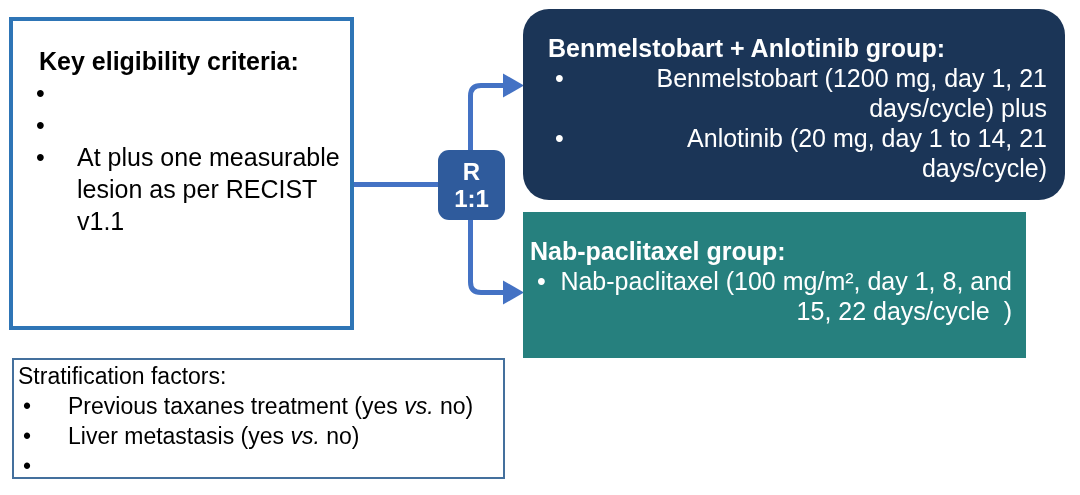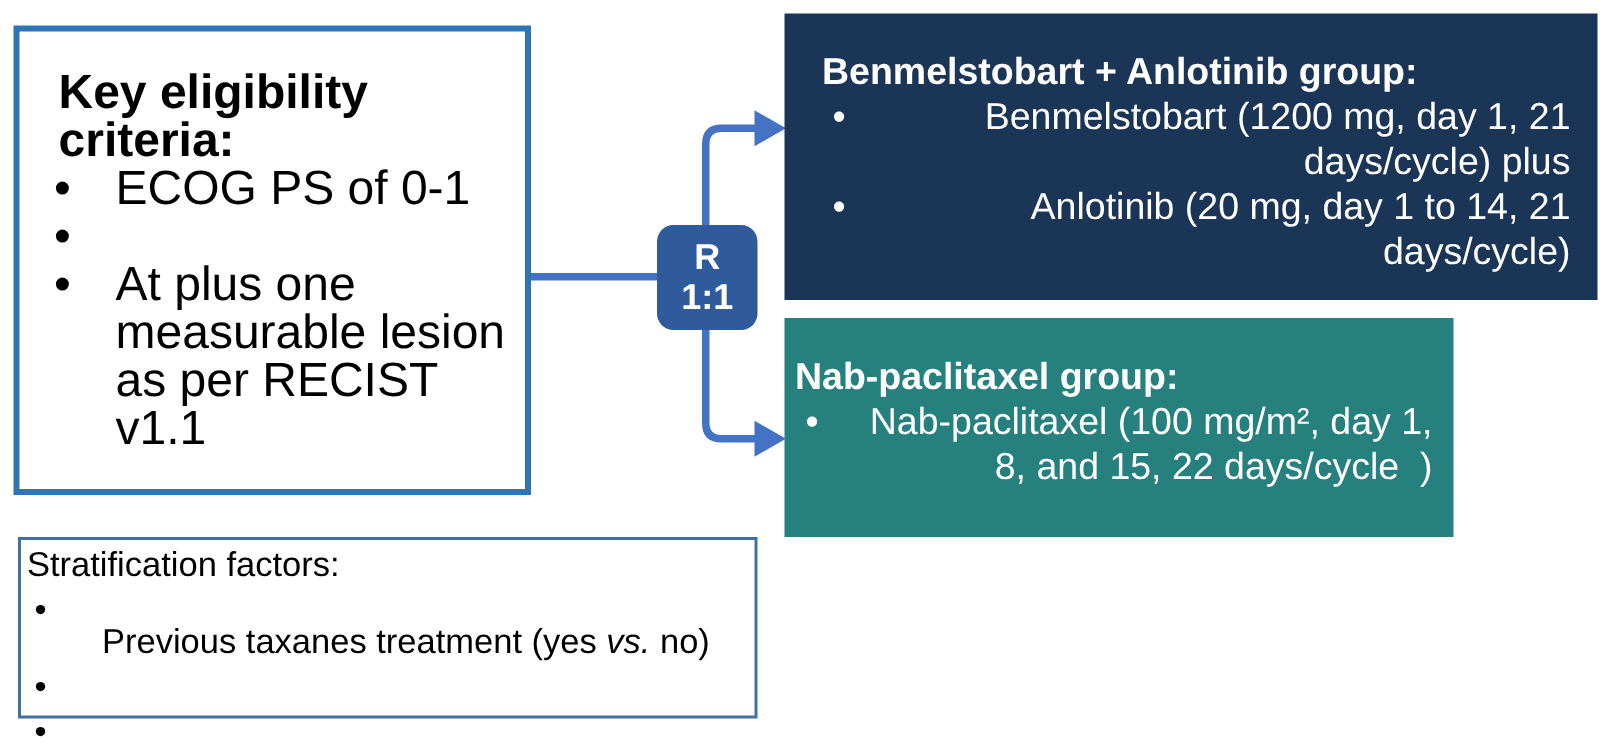--- a/index.html
+++ b/index.html
@@ -19,21 +19,21 @@
 
   .connectors{position:absolute;left:0;top:0;width:1080px;height:495px;z-index:1;pointer-events:none;}
 
   .box{position:absolute;z-index:2;}
 
   
   .eligibility{
     left:9px;top:17px;width:345px;height:313px;
     border:4px solid var(--border-blue);
     background:#ffffff;color:var(--ink);
-    font-size:32px;line-height:32px;
+    font-size:25px;line-height:32px;
     padding:24px 6px 12px 23px;
   }
   .eligibility .title{font-weight:bold;margin-left:3px;}
   .eligibility .bullet{display:flex;}
   .eligibility .marker{flex:0 0 41px;}
   .eligibility .b-text{width:272px;white-space:pre-wrap;}
 
   
   .rbox{
     position:absolute;left:438px;top:150px;width:67px;height:70px;
@@ -43,40 +43,40 @@
     text-align:center;
   }
 
   
   .arm{color:var(--light);font-size:25px;line-height:30px;}
   .arm .title{font-weight:bold;}
   .arm .bullet{display:flex;margin-left:7px;}
   .arm .b-text{flex:1;white-space:pre-wrap;text-align:right;}
   .arm-a{
     left:523px;top:9px;width:542px;height:191px;
-    background:var(--navy);padding:24px 18px 0 25px;
+    background:var(--navy);padding:24px 18px 0 25px;border-radius:26px;
   }
   .arm-a .marker{flex:0 0 23px;}
   .arm-b{
-    left:523px;top:212px;width:446px;height:146px;
+    left:523px;top:212px;width:503px;height:146px;
     background:var(--teal);padding:24px 14px 0 7px;
   }
   .arm-b .marker{flex:0 0 21px;}
 
   
   .strat{
     left:12px;top:358px;width:493px;height:121px;
     border:2px solid var(--strat-border);
     background:#ffffff;color:var(--ink);
     font-size:23px;line-height:30px;
     padding:1px 20px 0 4px;
   }
   .strat .bullet{display:flex;margin-left:5px;}
   .strat .marker{flex:0 0 45px;}
-  .strat .b-text{white-space:nowrap;margin-top:21px;}
+  .strat .b-text{white-space:nowrap;}
   .strat .vs{font-style:italic;}
 </style>
 </head>
 <body>
 
 <div class="stage">
 
   <svg class="connectors" viewBox="0 0 1080 495" xmlns="http://www.w3.org/2000/svg">
 
     <path d="M 352 184.5 L 440 184.5" stroke="var(--connector)" stroke-width="5" fill="none"></path>
@@ -85,21 +85,20 @@
     <polygon points="503,73.5 503,97.5 524,85.5" fill="var(--connector)"></polygon>
 
     <path d="M 470.5 216 L 470.5 282 Q 470.5 292.5 481 292.5 L 505 292.5" stroke="var(--connector)" stroke-width="5" fill="none"></path>
     <polygon points="503,280.5 503,304.5 524,292.5" fill="var(--connector)"></polygon>
   </svg>
 
   <div class="box eligibility">
     <div class="title">Key eligibility criteria:</div>
     <div class="bullet">
       <span class="marker">•</span>
-      <span class="b-text">ECOG PS of 0-1</span>
     </div>
     <div class="bullet">
       <span class="marker">•</span>
     </div>
     <div class="bullet">
       <span class="marker">•</span>
       <span class="b-text">At plus one measurable lesion as per RECIST v1.1</span>
     </div>
   </div>
 
@@ -129,19 +128,20 @@
   </div>
 
   <div class="box strat">
     <div class="title">Stratification factors:</div>
     <div class="bullet">
       <span class="marker">•</span>
       <span class="b-text"><span>Previous taxanes treatment (yes </span><span class="vs">vs.</span><span> no)</span></span>
     </div>
     <div class="bullet">
       <span class="marker">•</span>
+      <span class="b-text"><span>Liver metastasis (yes </span><span class="vs">vs.</span><span> no)</span></span>
     </div>
     <div class="bullet">
       <span class="marker">•</span>
     </div>
   </div>
 
 </div>
 
 </body></html>

